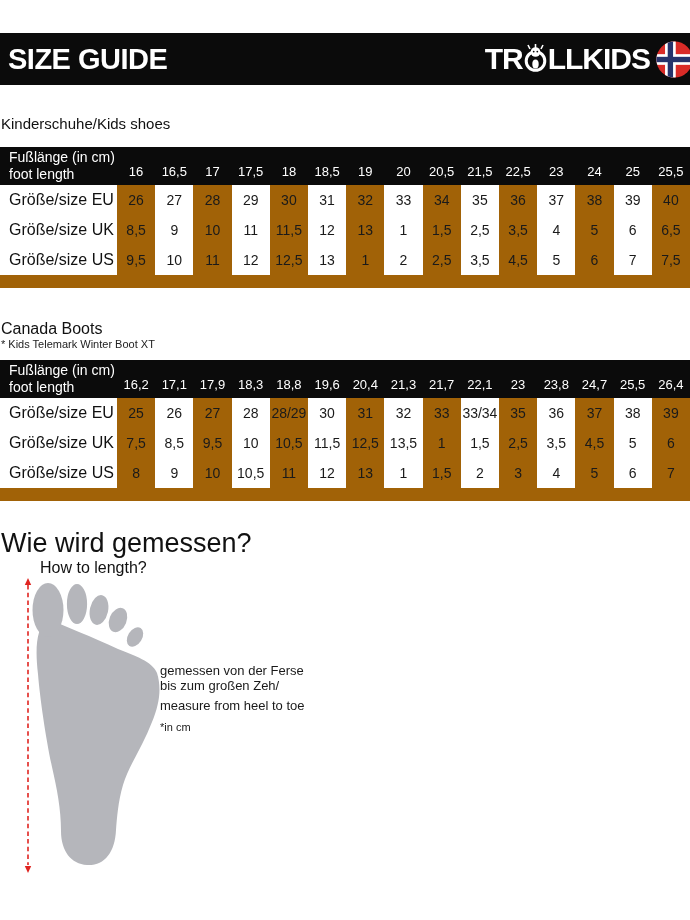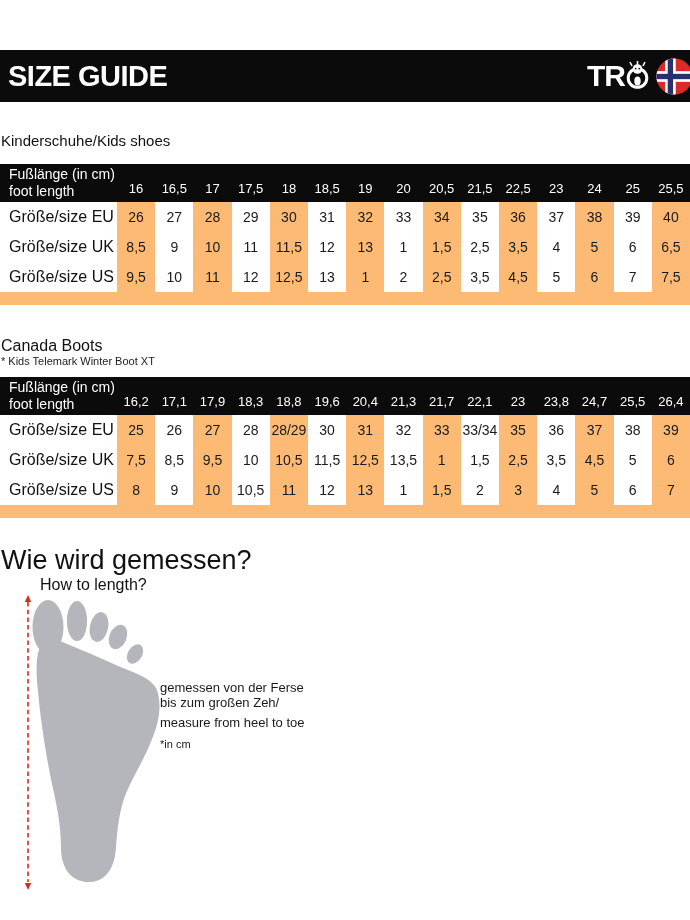--- a/index.html
+++ b/index.html
@@ -4,21 +4,21 @@
 <style>
   * { margin:0; padding:0; box-sizing:border-box; }
   html,body { background:#fff; }
   .page {
     position:relative; width:690px; height:920px; margin:0 auto;
     background:#ffffff; overflow:hidden;
     font-family:"Liberation Sans", sans-serif; color:#1a1a1a;
   }
   
   .topbar {
-    margin-top:50px; height:52px; background:#0b0b0b;
+    margin-top:33px; height:52px; background:#0b0b0b;
     display:flex; align-items:center; justify-content:space-between;
     padding-left:8px;
   }
   .size-guide-title {
     color:#fff; font-size:29px; font-weight:bold; letter-spacing:-0.5px;
   }
   .brand { display:flex; align-items:center; }
   .brand-text { color:#fff; font-size:30px; font-weight:bold; letter-spacing:-1px; }
   .troll { width:23px; height:30px; margin:0 1px; display:block; }
   .flag { width:37px; height:37px; margin-left:6px; margin-right:-3px; display:block; }
@@ -34,21 +34,21 @@
   .t1 { margin-top:16px; }
   .t2 { margin-top:9px; }
   .thead {
     height:38px; background:#0b0b0b; color:#fff;
     display:grid; grid-template-columns:117px 1fr;
   }
   .thead-label { display:flex; flex-direction:column; justify-content:center; padding-left:9px;
     font-size:14px; line-height:17px; }
   .thead .vals { display:grid; grid-template-columns:repeat(15,1fr); align-items:end; }
   .thead .vals > div { text-align:center; font-size:13px; padding-bottom:6px; white-space:nowrap; }
-  .tbody { background:#fdba74; padding-bottom:13px; }
+  .tbody { background:#a16207; padding-bottom:13px; }
   .trow { display:grid; grid-template-columns:117px 1fr; height:30px; }
   .trow-label { background:#fff; display:flex; align-items:center; padding-left:9px; font-size:16px; color:#111; }
   .trow .vals { display:grid; grid-template-columns:repeat(15,1fr); }
   .trow .vals > div {
     display:flex; align-items:center; justify-content:center;
     font-size:14px; color:#1a1a1a; white-space:nowrap;
   }
   .trow .vals > div:nth-child(even) { background:#fff; }
 
   
@@ -72,20 +72,21 @@
     <div class="brand">
       <span class="brand-text">TR</span>
       <svg class="troll" viewBox="0 0 23 30">
         <circle cx="11.5" cy="17" r="9.3" fill="none" stroke="#ffffff" stroke-width="3"></circle>
         <path d="M6,5 L4,1 M11.5,4 L11.5,0 M17,5 L19,1" stroke="#ffffff" stroke-width="1.6" fill="none"></path>
         <circle cx="11.5" cy="8" r="4.8" fill="#ffffff"></circle>
         <circle cx="9.7" cy="7.6" r="0.9" fill="#0b0b0b"></circle>
         <circle cx="13.3" cy="7.6" r="0.9" fill="#0b0b0b"></circle>
         <ellipse cx="11.5" cy="20" rx="3.2" ry="4.5" fill="#ffffff"></ellipse>
       </svg>
+      <span class="brand-text">LLKIDS</span>
       <svg class="flag" viewBox="0 0 36 36">
         <defs>
             <clipPath id="fc">
               <circle cx="18" cy="18" r="17.6"></circle>
             </clipPath>
           </defs>
         <g clip-path="url(#fc)">
           <rect width="36" height="36" fill="#d92b27"></rect>
           <rect x="0" y="12.8" width="36" height="10.4" fill="#ffffff"></rect>
           <rect x="8.8" y="0" width="10.4" height="36" fill="#ffffff"></rect>

